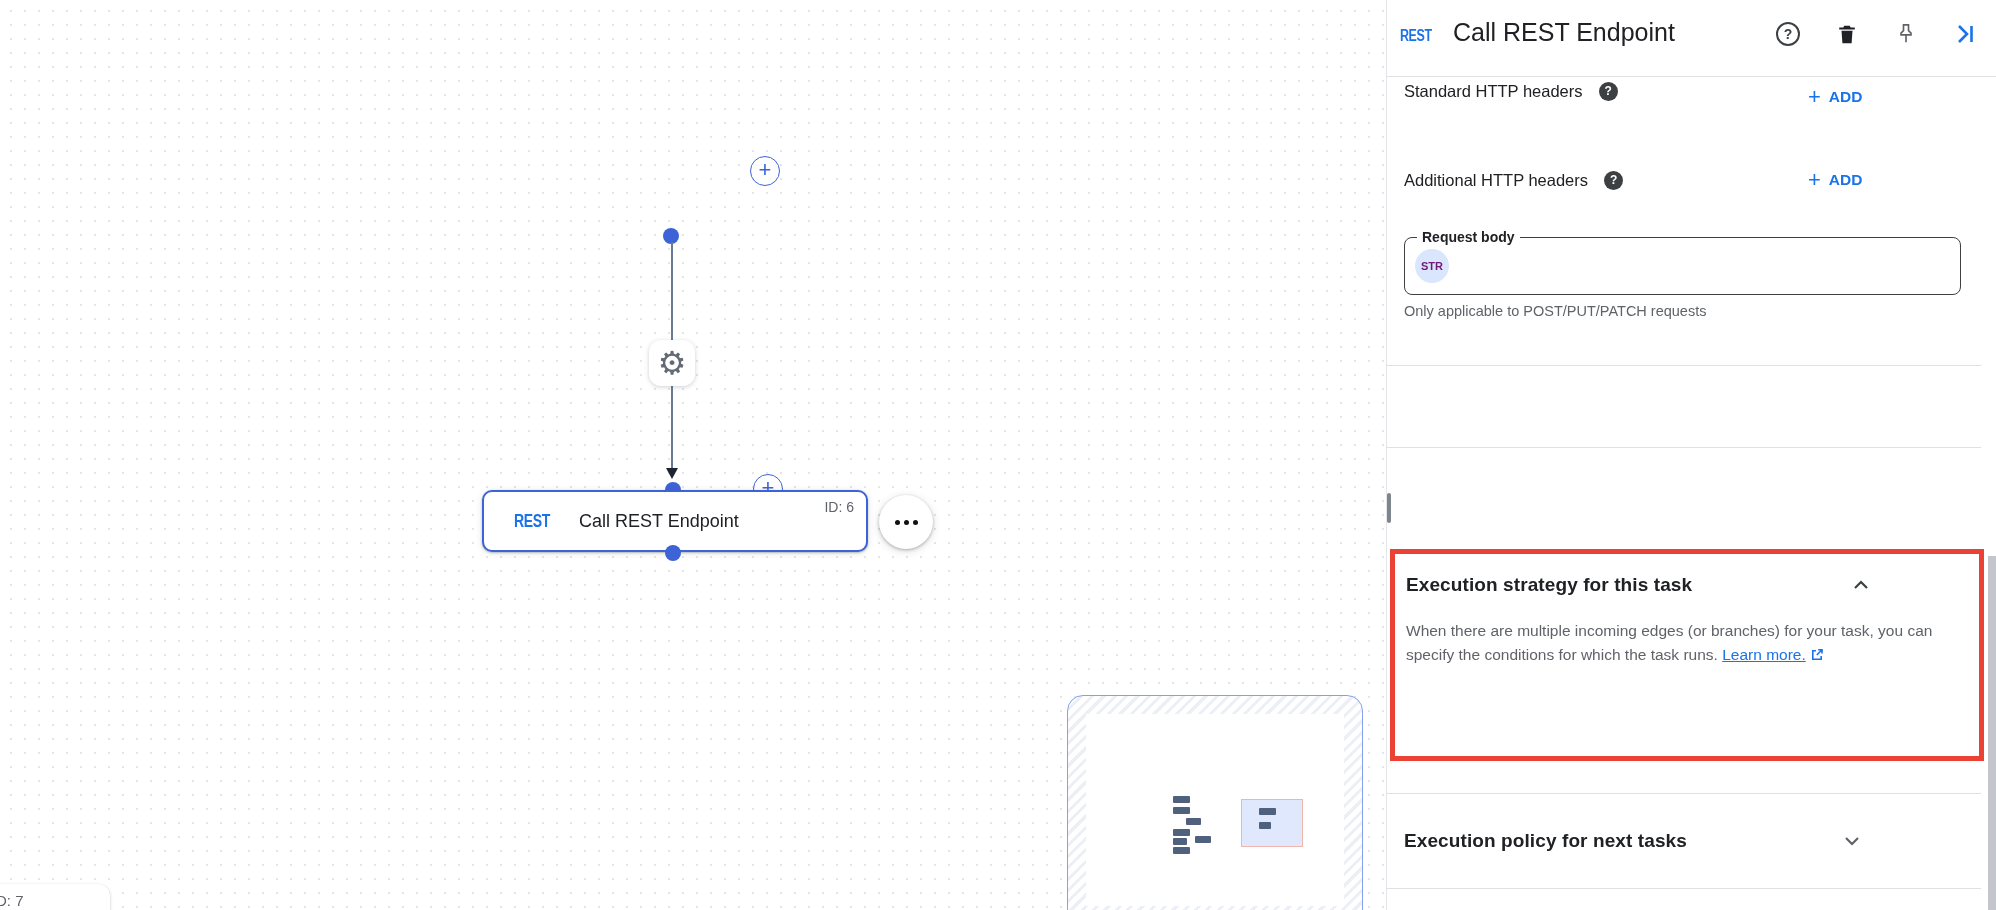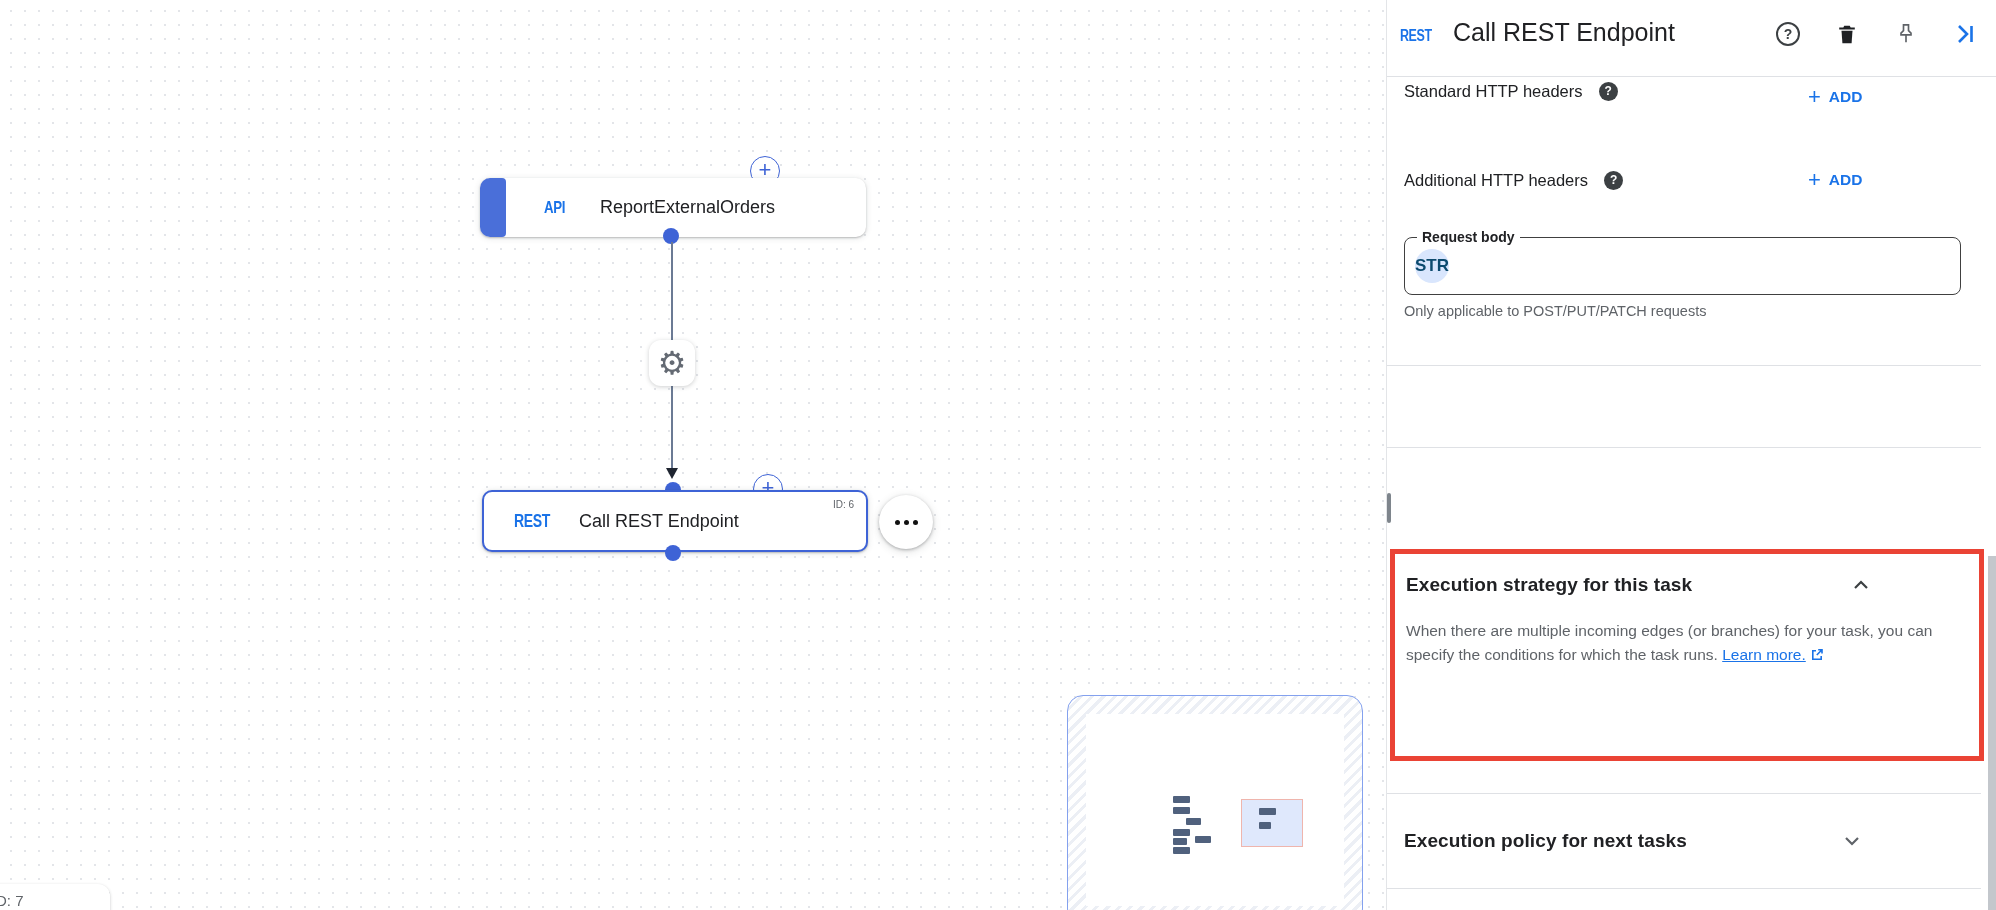--- a/index.html
+++ b/index.html
@@ -21,21 +21,21 @@
 
   #trigger-node { left:480px; top:178px; width:386px; height:59px; padding-left:64px; }
   #trigger-bar { position:absolute; left:0; top:0; width:26px; height:59px; background:#4a6fd9;
     border-radius:10px 4px 4px 10px; }
   #trigger-node .node-badge { position:absolute; left:64px; }
   #trigger-node .node-label { position:absolute; left:120px; }
 
   #task-node { left:482px; top:490px; width:386px; height:62px; border:2px solid #3e63d6; }
   #task-node .node-badge { position:absolute; left:30px; font-size:18px; }
   #task-node .node-label { position:absolute; left:95px; }
-  #task-node-id { position:absolute; right:12px; top:7px; font-size:10px; color:#5f6368; }
+  #task-node-id { position:absolute; right:12px; top:7px; font-size:14px; color:#5f6368; }
 
   .plus-circle { position:absolute; width:30px; height:30px; border-radius:50%;
     background:#fff; border:1.5px solid #3e63d6; color:#3e63d6; display:flex;
     align-items:center; justify-content:center; }
   .plus-circle::after { content:"+"; font-size:22px; line-height:1; margin-top:-2px; }
   #plus-trigger { left:750px; top:156px; }
   #plus-task { left:753px; top:474px; }
 
   .port-dot { position:absolute; width:16px; height:16px; border-radius:50%; background:#3e63d6; }
   #port-trigger-out { left:663px; top:228px; }
@@ -95,21 +95,21 @@
   .add-btn { position:absolute; left:421px; display:flex; align-items:center; gap:8px;
     color:#1a73e8; font-weight:bold; font-size:15.5px; }
   .add-btn::before { content:"+"; font-size:22px; font-weight:normal; line-height:1; }
 
   .outlined-field { position:absolute; border:1px solid #404040; border-radius:8px; background:#fff; }
   .float-label { position:absolute; left:12px; top:-9px; background:#fff; padding:0 5px;
     font-size:14px; font-weight:bold; color:#202124; white-space:nowrap; }
 
   #request-body-field { left:17px; top:237px; width:557px; height:58px; }
   #str-badge { position:absolute; left:10px; top:11px; width:34px; height:34px; border-radius:50%;
-    background:#d9e6fd; color:#0c4a6e; font-size:17px; font-weight:bold;
+    background:#d9e6fd; color:#701a75; font-size:11px; font-weight:bold;
     display:flex; align-items:center; justify-content:center; }
   #var-chip { position:absolute; left:52px; top:10px; height:37px; border:1px solid #d5d7db;
     border-radius:19px; background:#fff; display:flex; align-items:center; gap:10px; padding:0 9px 0 17px; }
   #var-chip .chip-label { font-size:16.5px; color:#202124; }
   .x-circle { width:20px; height:20px; border-radius:50%; background:#414549; position:relative; flex:none; }
   .x-circle::before,.x-circle::after { content:""; position:absolute; left:4.5px; top:9px;
     width:11px; height:2px; background:#fff; }
   .x-circle::before { transform:rotate(45deg); } .x-circle::after { transform:rotate(-45deg); }
 
   #request-body-helper { position:absolute; left:17px; top:303px; font-size:14.5px; color:#5f6368; }
@@ -147,25 +147,20 @@
 </style>
 </head>
 <body>
 
 <div id="app">
 
   <div id="canvas">
 
     <div class="plus-circle" id="plus-trigger"></div>
 
-    <div class="node" id="trigger-node">
-      <div id="trigger-bar"></div>
-      <span class="node-badge">API</span>
-      <span class="node-label">ReportExternalOrders</span>
-    </div>
 
     <div class="port-dot" id="port-trigger-out"></div>
     <div id="edge-line"></div>
     <div id="edge-gear"></div>
     <div id="edge-arrow"></div>
 
     <div class="plus-circle" id="plus-task"></div>
     <div class="port-dot" id="port-task-in"></div>
 
     <div class="node" id="task-node">

